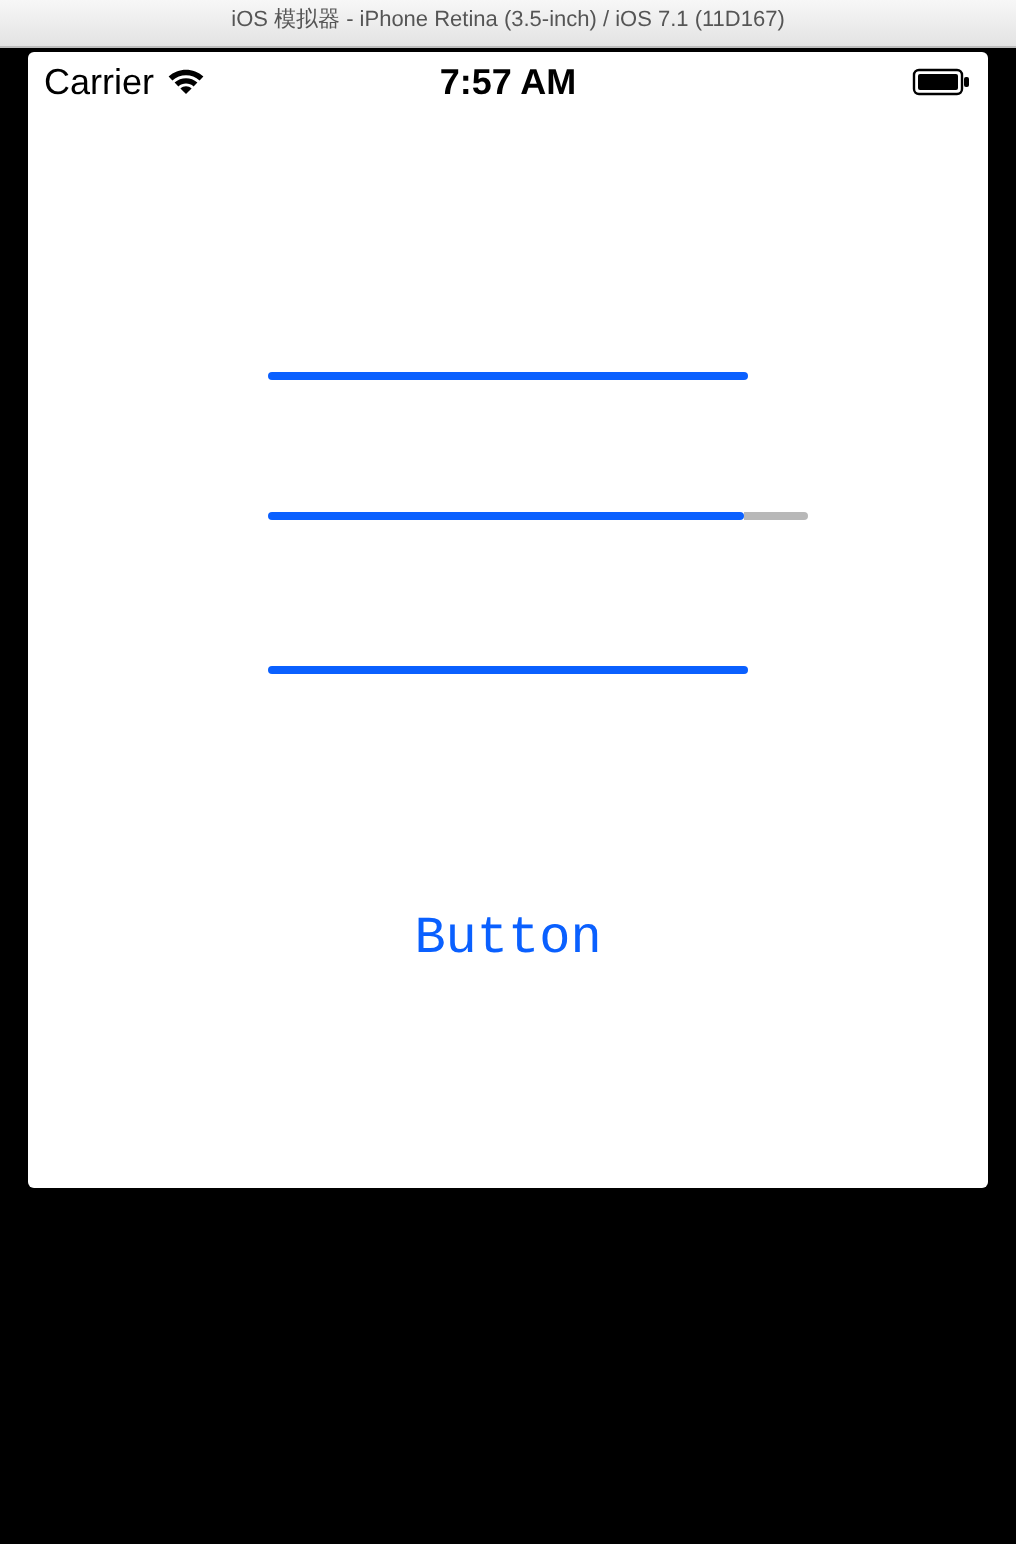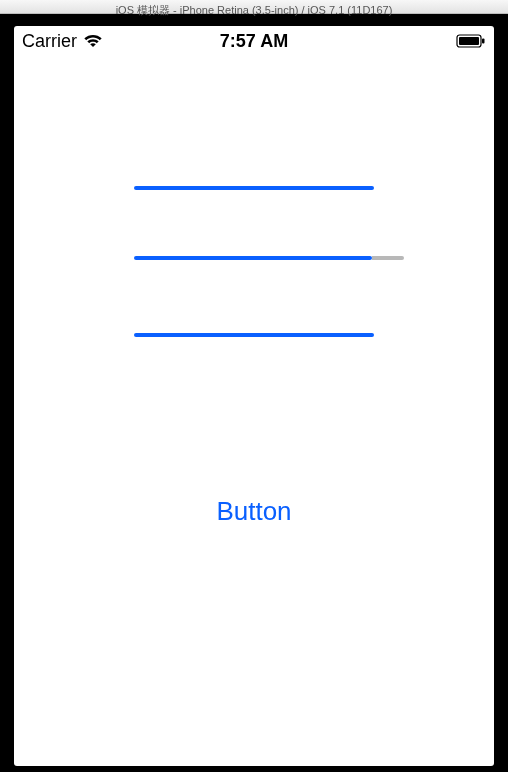--- a/index.html
+++ b/index.html
@@ -4,35 +4,35 @@
   <style>
     * { margin: 0; padding: 0; box-sizing: border-box; }
     body {
       width: 508px;
       height: 772px;
       background: #000;
       font-family: -apple-system, "Helvetica Neue", Helvetica, Arial, sans-serif;
       overflow: hidden;
     }
     .window-titlebar {
-      height: 14px;
+      height: 24px;
       background: linear-gradient(to bottom, #f7f7f7, #e3e3e3);
       border-bottom: 1px solid #bdbdbd;
       text-align: center;
       font-size: 11px;
       line-height: 20px;
       color: #555;
       font-family: "Lucida Grande", Helvetica, Arial, sans-serif;
     }
     .device-frame {
       position: absolute;
       left: 14px;
       top: 26px;
       width: 480px;
-      height: 740px;
+      height: 568px;
       background: #fff;
       border-radius: 3px;
       overflow: hidden;
     }
     .status-bar {
       height: 30px;
       display: flex;
       align-items: center;
       justify-content: space-between;
       padding: 0 8px;
@@ -127,18 +127,18 @@
 
     <div class="progress-bar" style="top:200px;width:270px;">
       <div class="progress-fill" style="width:88%;background:#0a60ff;"></div>
       <div class="progress-remain" style="left:88%;width:12%;background:#b8b8b8;"></div>
     </div>
 
     <div class="progress-bar" style="top:277px;width:240px;">
       <div class="progress-fill" style="width:100%;background:#0a60ff;"></div>
     </div>
 
-    <div class="button-link" style="top:440px;color:#0a60ff;">
+    <div class="button-link" style="top:398px;color:#0a60ff;font-family:Liberation Mono, monospace;">
       <span>Button</span>
     </div>
 
   </div>
 </div>
 
 </body></html>

